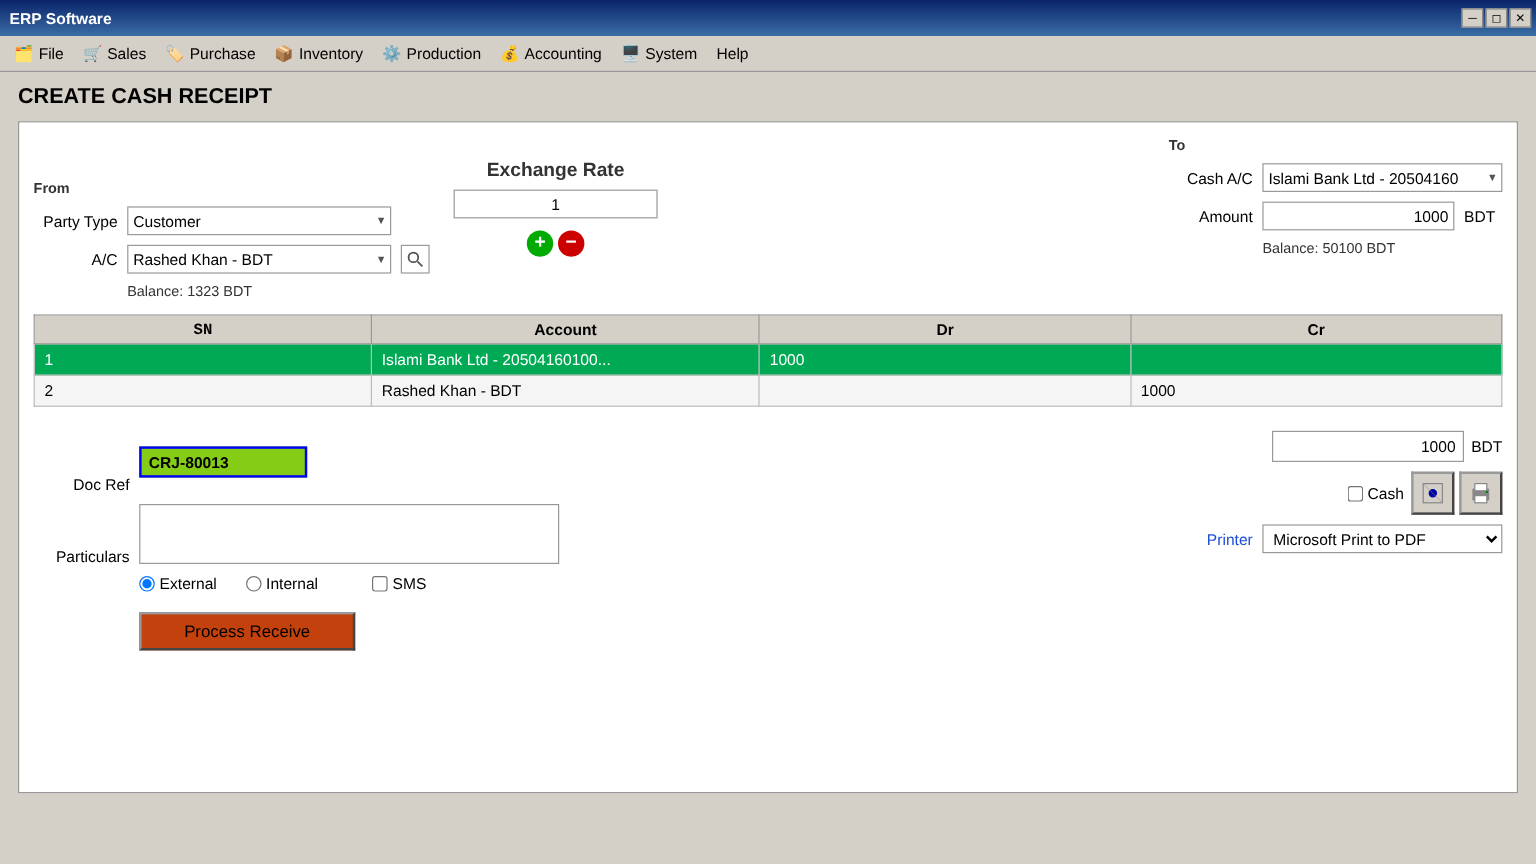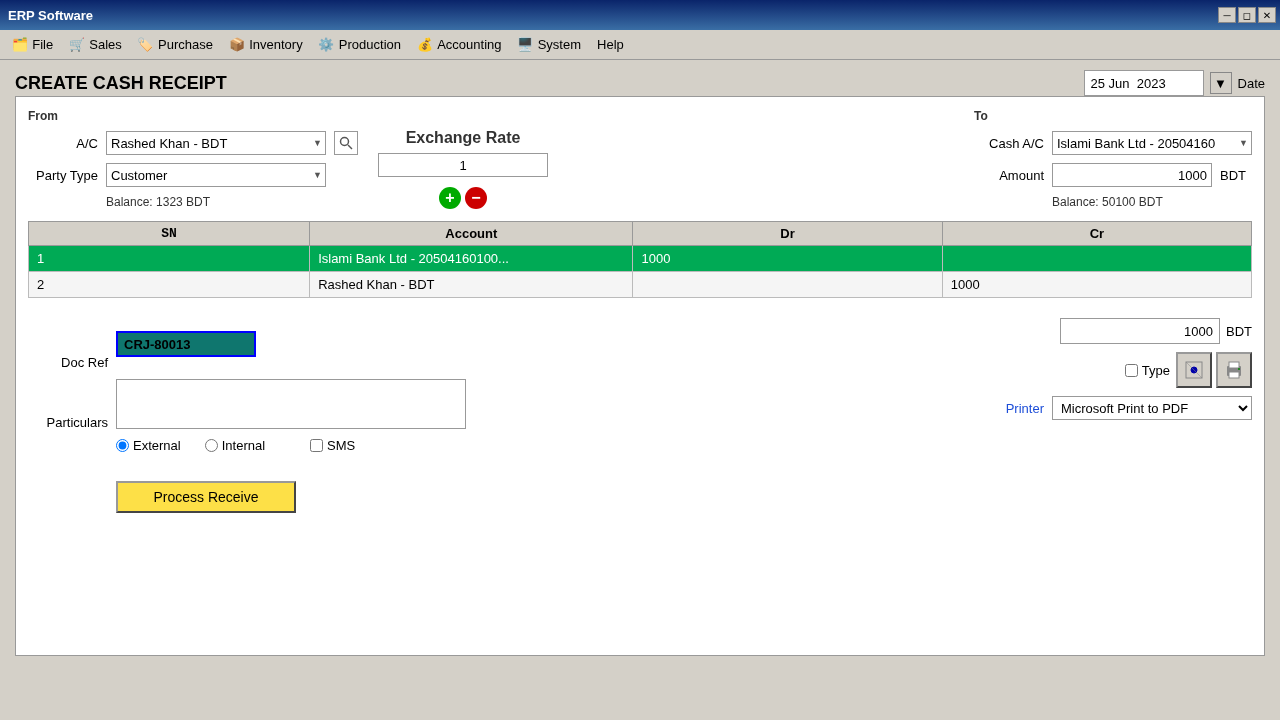--- a/index.html
+++ b/index.html
@@ -44,20 +44,21 @@
     
     .page {
       background: #d4d0c8;
       padding: 10px 15px;
       height: calc(720px - 60px);
     }
 
     
     .page-header {
       display: flex; align-items: center; justify-content: space-between;
+      margin-bottom: 10px;
     }
     .page-title {
       font-size: 18px; font-weight: bold; color: #000;
     }
     .date-area { display: flex; align-items: center; gap: 6px; }
     .date-input {
       background: white; border: 1px solid #999;
       padding: 2px 6px; width: 120px; height: 26px;
     }
     .date-btn {
@@ -73,21 +74,21 @@
       border: 1px solid #999;
       padding: 12px;
       min-height: 560px;
     }
 
     .form-top {
       display: flex; align-items: flex-start; gap: 20px;
       margin-bottom: 12px;
     }
 
-    .from-section { display: flex; flex-direction: column; gap: 8px; }
+    .from-section { display: flex; flex-direction: column; gap: 8px; margin-top: 36px; }
     .from-label { font-size: 12px; color: #333; font-weight: bold; }
 
     .field-row { display: flex; align-items: center; gap: 8px; }
     .field-label { width: 70px; text-align: right; color: #000; font-size: 13px; }
     .dropdown {
       background: white; border: 1px solid #999;
       padding: 2px 4px; height: 24px; width: 220px; cursor: pointer;
       appearance: none; -webkit-appearance: none;
     }
     .dropdown-wrapper { position: relative; display: inline-block; }
@@ -148,34 +149,34 @@
 
     
     .bottom-section {
       margin-top: 20px;
       display: flex; gap: 20px;
     }
     .doc-ref-area { display: flex; flex-direction: column; gap: 8px; }
     .doc-field-row { display: flex; align-items: center; gap: 8px; }
     .doc-label { width: 80px; text-align: right; color: #000; margin-top: 37px; }
     .doc-input {
-      background: #0f766e; border: 2px solid #00f;
+      background: #84cc16; border: 2px solid #00f;
       padding: 2px 6px; height: 26px; width: 140px; font-weight: bold;
     }
     .particulars-input {
       background: white; border: 1px solid #999;
       padding: 4px 6px; width: 350px; height: 50px; resize: none;
     }
     .radio-row { display: flex; gap: 24px; align-items: center; margin-left: 88px; }
     .radio-item { display: flex; align-items: center; gap: 4px; }
     .checkbox-item { display: flex; align-items: center; gap: 4px; padding-left: 21px; }
     .process-btn {
-      background: #fde047; border: 2px outset #999;
+      background: #c2410c; border: 2px outset #999;
       padding: 6px 20px; font-size: 14px; cursor: pointer; width: 180px;
-      margin-left: 88px; margin-top: 20px;
+      margin-left: 88px; margin-top: 8px;
     }
     .right-bottom { margin-left: auto; display: flex; flex-direction: column; align-items: flex-end; gap: 8px; }
     .total-row { display: flex; align-items: center; gap: 6px; }
     .total-input {
       background: white; border: 1px solid #999;
       padding: 2px 6px; height: 26px; width: 160px; text-align: right;
     }
     .print-row { display: flex; align-items: center; gap: 6px; }
     .print-check { display: flex; align-items: center; gap: 4px; }
     .action-btns { display: flex; gap: 4px; }
@@ -234,54 +235,49 @@
   </div>
   <div class="menu-item">
     <span>Help</span>
   </div>
 </div>
 
 <div class="page">
 
   <div class="page-header">
     <span class="page-title">CREATE CASH RECEIPT</span>
-    <div class="date-area">
-      <input class="date-input" type="text" value="25 Jun  2023" style="">
-      <button class="date-btn">▼</button>
-      <span class="date-label">Date</span>
-    </div>
   </div>
 
   <div class="form-container">
 
     <div class="form-top">
 
       <div class="from-section">
         <span class="from-label">From</span>
+        <div class="field-row">
+          <span class="field-label">Party Type</span>
+          <div class="dropdown-wrapper">
+            <select class="dropdown">
+              <option>Customer</option>
+            </select>
+          </div>
+        </div>
         <div class="field-row">
           <span class="field-label">A/C</span>
           <div class="dropdown-wrapper">
             <select class="dropdown">
               <option>Rashed Khan - BDT</option>
             </select>
           </div>
           <button class="search-icon-btn">
             <svg width="14" height="14" viewBox="0 0 14 14">
               <circle cx="5.5" cy="5.5" r="4" stroke="#555" stroke-width="1.5" fill="none"></circle>
               <line x1="9" y1="9" x2="13" y2="13" stroke="#555" stroke-width="1.5"></line>
             </svg>
           </button>
-        </div>
-        <div class="field-row">
-          <span class="field-label">Party Type</span>
-          <div class="dropdown-wrapper">
-            <select class="dropdown">
-              <option>Customer</option>
-            </select>
-          </div>
         </div>
         <span class="balance-text">Balance: 1323 BDT</span>
       </div>
 
       <div class="exchange-section">
         <span class="exchange-label">Exchange Rate</span>
         <input class="exchange-input" type="text" value="1" style="">
         <div class="add-remove-btns">
           <button class="circle-btn add-btn">+</button>
           <button class="circle-btn remove-btn">−</button>
@@ -362,21 +358,21 @@
       </div>
 
       <div class="right-bottom">
         <div class="total-row">
           <input class="total-input" type="text" value="1000" style="">
           <span class="bdt-label">BDT</span>
         </div>
         <div class="print-row">
           <div class="print-check">
             <input type="checkbox" style="">
-            <span>Type</span>
+            <span>Cash</span>
           </div>
           <div class="action-btns">
             <button class="action-btn" title="Preview">
               <svg width="20" height="20" viewBox="0 0 20 20">
                 <rect x="2" y="2" width="16" height="16" fill="#d4d0c8" stroke="#888" stroke-width="1"></rect>
                 <circle cx="10" cy="10" r="3" fill="#00a" stroke="#00a"></circle>
                 <line x1="2" y1="2" x2="18" y2="18" stroke="#888" stroke-width="0.5"></line>
               </svg>
             </button>
             <button class="action-btn" title="Print">

